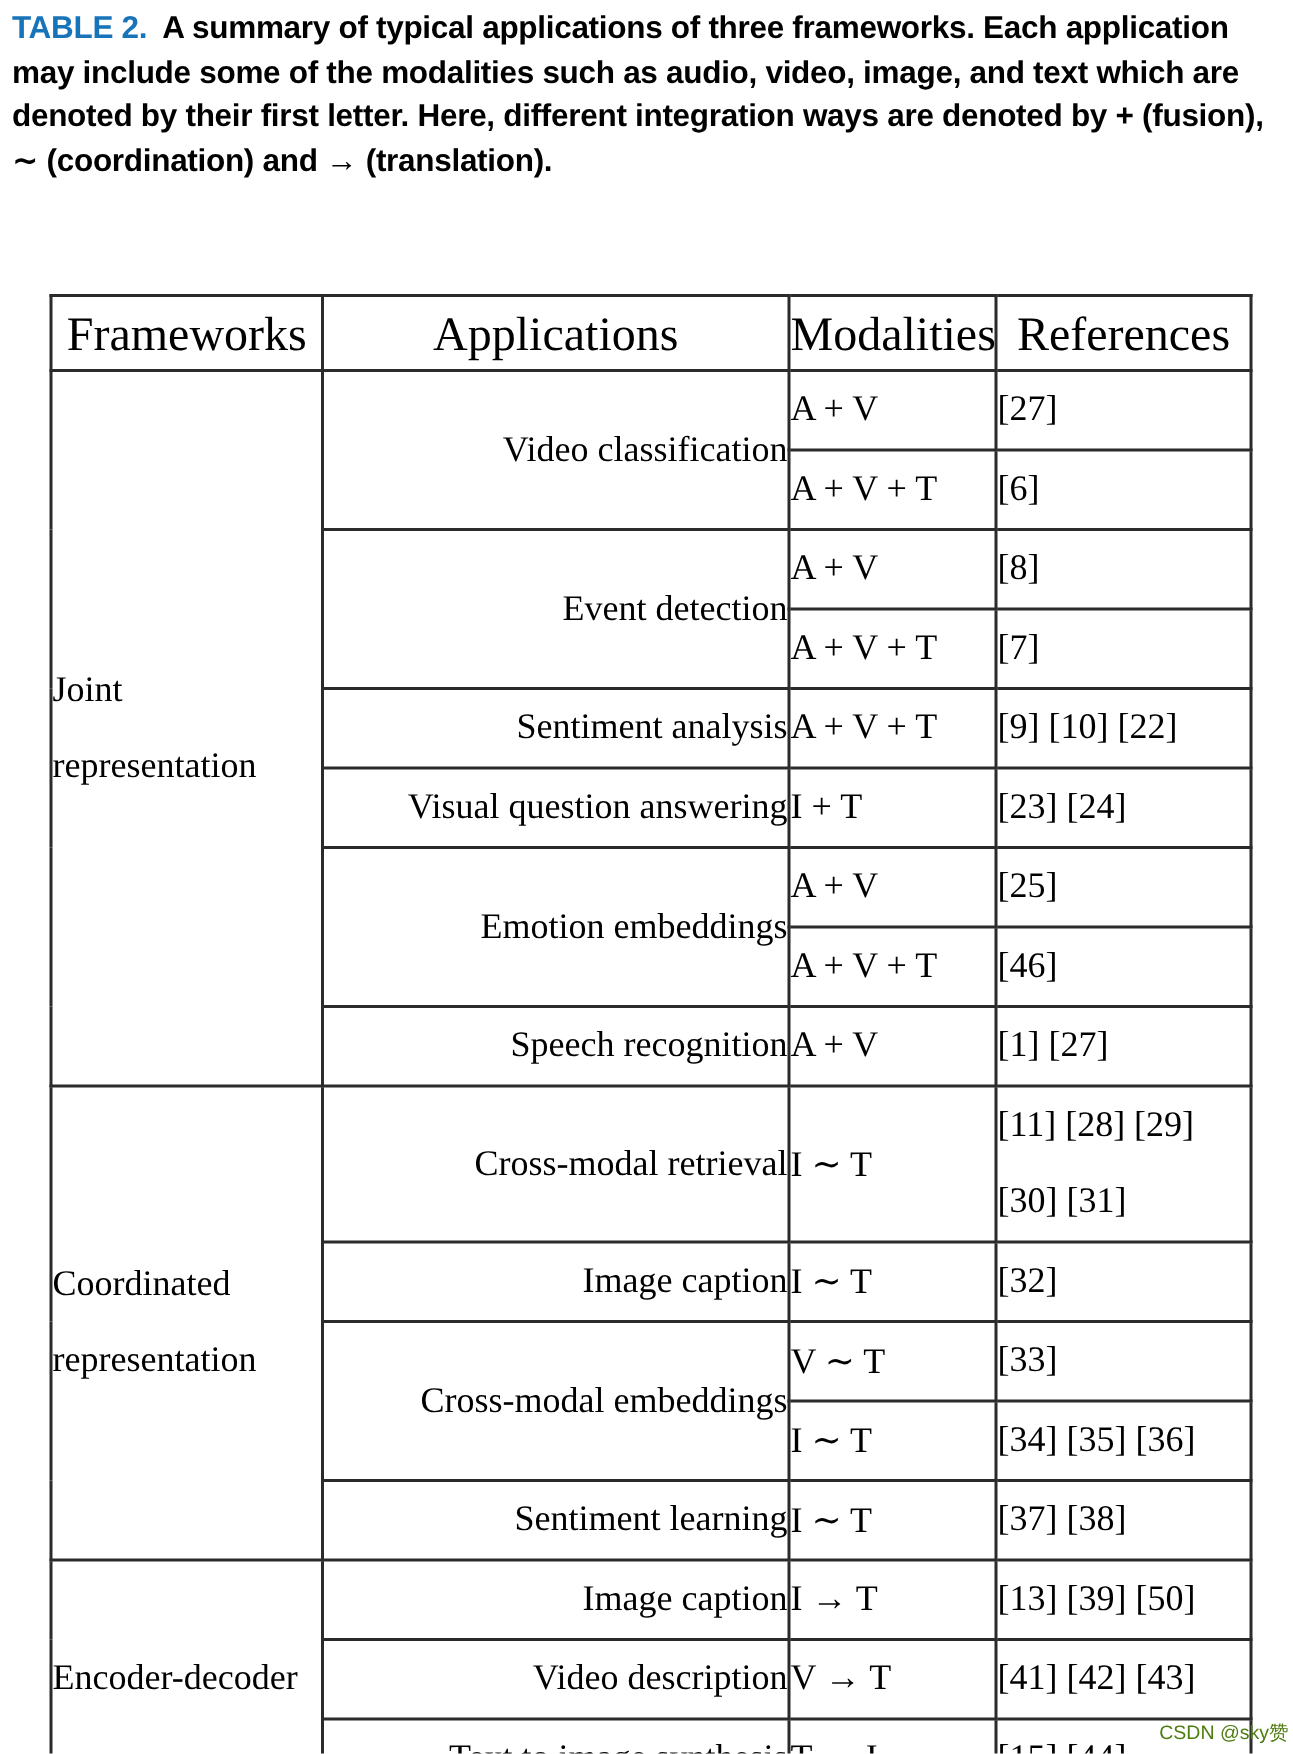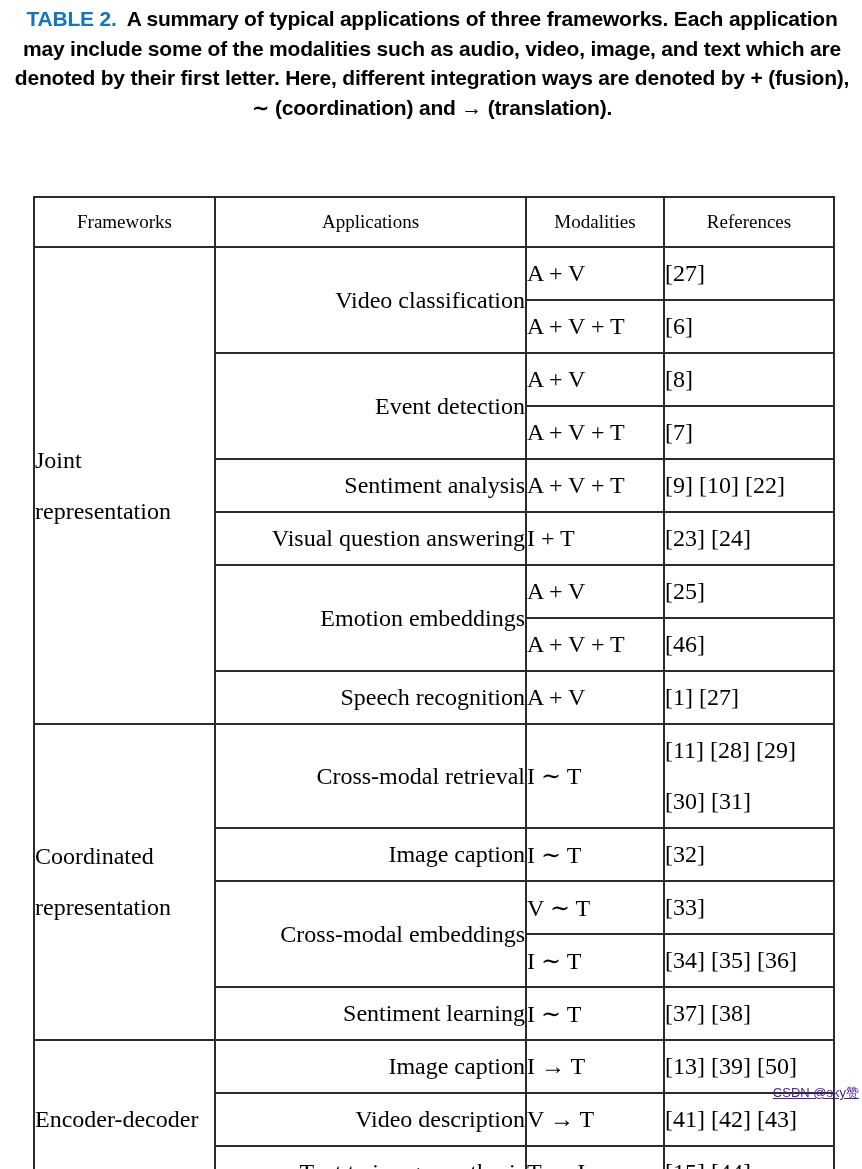--- a/index.html
+++ b/index.html
@@ -24,21 +24,21 @@
     position: absolute;
     left: 8px;
     top: 4px;
     width: 848px;
     font-family: "Liberation Sans", "DejaVu Sans", sans-serif;
     font-weight: bold;
     font-size: 21px;
     line-height: 29.5px;
     letter-spacing: -0.2px;
     color: #000000;
-    text-align: center;
+    text-align: left;
   }
   .caption .cap-label {
     color: #1874b9;
     margin-right: 10px;
   }
   
   table.apps {
     position: absolute;
     left: 33px;
     top: 196px;
@@ -52,21 +52,21 @@
   table.apps td, table.apps th {
     border: 2px solid #2b2b2b;
     font-weight: normal;
     vertical-align: middle;
     padding: 0;
     overflow: hidden;
   }
   tr.hdr  { height: 50px; }
   tr.r    { height: 51px; }
   tr.tall { height: 102px; }
-  th.colhead { text-align: center; font-size: 19px; }
+  th.colhead { text-align: center; font-size: 32px; }
   td.fw {
     text-align: left;
     padding-left: 11px;
     line-height: 51px;
     vertical-align: middle;
   }
   td.app {
     text-align: right;
     padding-left: 8px;
     white-space: nowrap;
@@ -79,26 +79,25 @@
   td.ref {
     text-align: left;
     padding-left: 9px;
     padding-right: 4px;
     line-height: 51px;
   }
   
   .watermark {
     position: absolute;
     right: 3px;
-    top: 1084px;
+    top: 1146px;
     font-family: "Liberation Sans", "DejaVu Sans", sans-serif;
     font-size: 13px;
-    color: #4c1d95;
+    color: #4d7c0f;
     white-space: nowrap;
-    text-decoration: underline;
   }
 </style>
 </head>
 <body>
 
 <div class="page">
 
   <div class="caption">
     <span class="cap-label">TABLE 2.</span><span>A summary of typical applications of three frameworks. Each application may include some of the modalities such as audio, video, image, and text which are denoted by their first letter. Here, different integration ways are denoted by + (fusion), ∼ (coordination) and → (translation).</span>
   </div>

